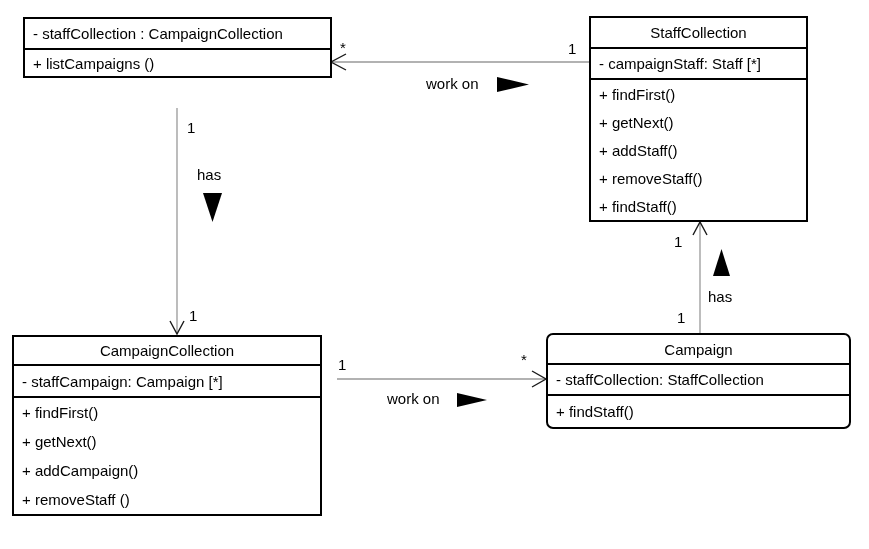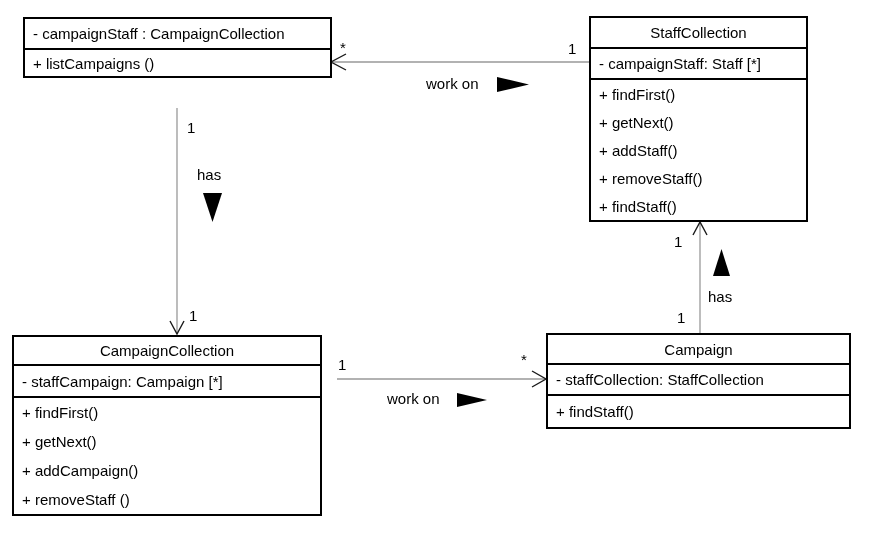--- a/index.html
+++ b/index.html
@@ -81,21 +81,21 @@
     <path d="M532,371 L546,379 L532,387" fill="none" stroke="#1a1a1a" stroke-width="1.4"></path>
     <polygon points="457,393 457,407 487,400" fill="#000000"></polygon>
 
     <line x1="700" y1="333" x2="700" y2="223" stroke="#999999" stroke-width="1.3"></line>
     <path d="M693,235 L700,222 L707,235" fill="none" stroke="#1a1a1a" stroke-width="1.4"></path>
     <polygon points="713,276 730,276 721.5,249" fill="#000000"></polygon>
   </svg>
 
   <div class="uml-class c-creativestaff" style="left:23px; top:17px; width:309px;">
     <div class="uml-attrs">
-      <div class="uml-member attr-row">- campaignStaff : CampaignCollection</div>
+      <div class="uml-member attr-row">- staffCollection : CampaignCollection</div>
     </div>
     <div class="uml-methods">
       <div class="uml-member method-row">+ listCampaigns ()</div>
     </div>
   </div>
 
   <div class="uml-class c-staffcollection" style="left:589px; top:16px; width:219px;">
     <div class="uml-title">StaffCollection</div>
     <div class="uml-attrs">
       <div class="uml-member attr-row">- campaignStaff: Staff [*]</div>
@@ -115,21 +115,21 @@
       <div class="uml-member attr-row">- staffCampaign: Campaign [*]</div>
     </div>
     <div class="uml-methods">
       <div class="uml-member method-row">+ findFirst()</div>
       <div class="uml-member method-row">+ getNext()</div>
       <div class="uml-member method-row">+ addCampaign()</div>
       <div class="uml-member method-row">+ removeStaff ()</div>
     </div>
   </div>
 
-  <div class="uml-class c-campaign" style="left:546px; top:333px; width:305px;">
+  <div class="uml-class c-campaign" style="left:546px; top:333px; width:305px;border-radius:7px;">
     <div class="uml-title">Campaign</div>
     <div class="uml-attrs">
       <div class="uml-member attr-row">- staffCollection: StaffCollection</div>
     </div>
     <div class="uml-methods">
       <div class="uml-member method-row">+ findStaff()</div>
     </div>
   </div>
 
   <div class="assoc-label" style="left:426px; top:76px;">work on</div>

